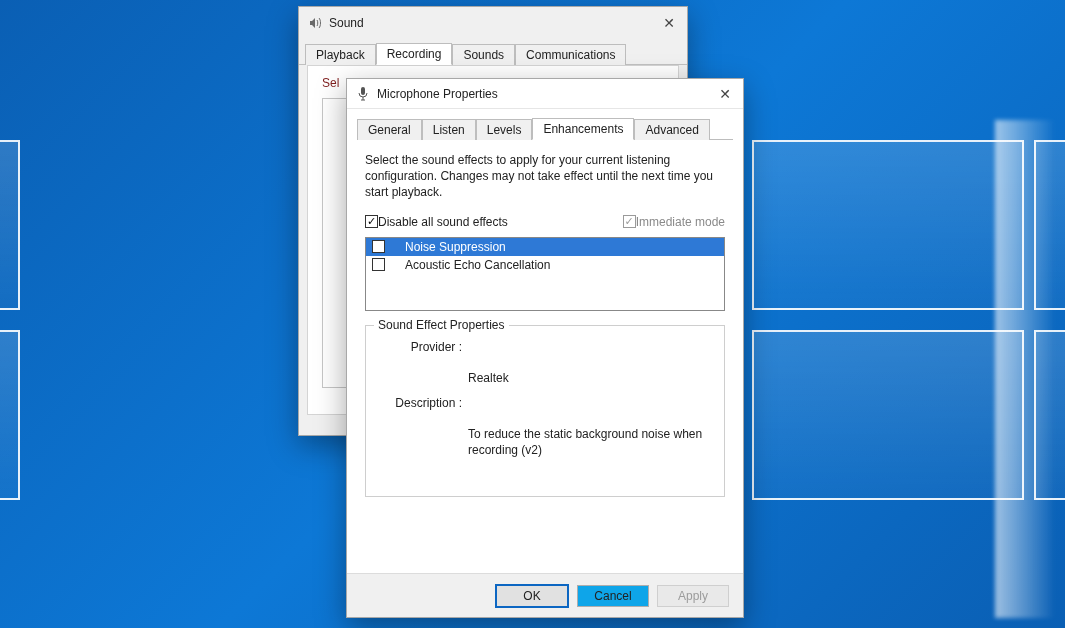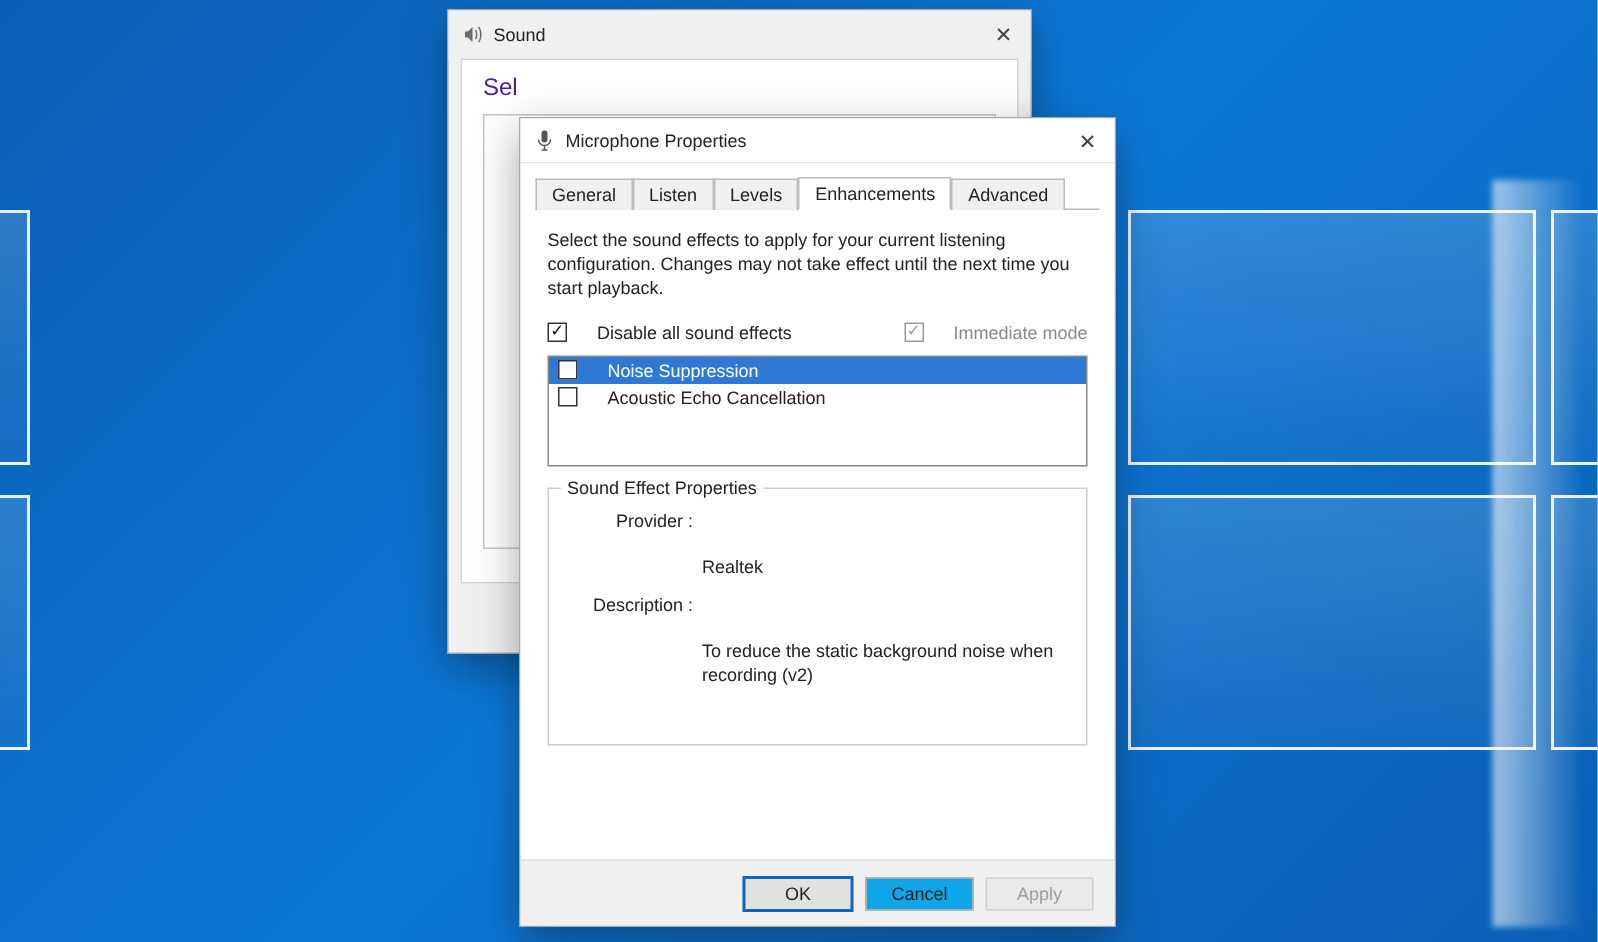--- a/index.html
+++ b/index.html
@@ -78,21 +78,21 @@
   }
   .back .body .listframe {
     border:1px solid #c6c6c6; height: 290px; background:#fff; margin-top:8px;
   }
   .front .body {
     padding: 12px 18px 8px 18px; font-size:12px; color:#222; background:#fff;
     height: calc(100% - 30px - 34px - 44px);
   }
   .front .tabstrip-wrap + .body { }
   .desc { line-height: 1.35; margin-bottom:14px; }
-  .row { display:flex; align-items:center; gap:20px; }
+  .row { display:flex; align-items:center; gap:0; }
   .chk {
     width:13px; height:13px; border:1px solid #333; display:inline-flex;
     align-items:center; justify-content:center; font-size:10px; background:#fff;
   }
   .chk.checked::after { content:"✓"; font-size:11px; line-height:1; color:#000; }
   .chk.gray { border-color:#9a9a9a; color:#9a9a9a; }
   .chk.gray.checked::after { color:#9a9a9a; }
   .opts-row { display:flex; justify-content:space-between; margin-bottom:8px; }
   .opts-row .lbl { font-size:12px; }
   .opts-row .lbl.gray { color:#8a8a8a; }
@@ -123,21 +123,21 @@
     display:flex; align-items:center; justify-content:flex-end; gap:8px;
     padding: 0 14px; border-top:1px solid #dcdcdc; background:#f0f0f0;
   }
   .btn {
     min-width:72px; height:22px; font-size:12px; background:#0ea5e9;
     border:1px solid #adadad; display:flex; align-items:center; justify-content:center;
     color:#222;
   }
   .btn.primary { border:2px solid #0c66c2; background:#e1e1e1; min-width:74px; height:24px; }
   .btn.disabled { color:#9c9c9c; border-color:#cfcfcf; background:#e9e9e9; }
-  .truncated { color:#4c1d95; font-size:16px;margin-top:24px; }
+  .truncated { color:#7f1d1d; font-size:12px;margin-top:24px; }
 </style>
 </head>
 <body>
 
 <div class="win-bg">
   <div class="rpane rp1"></div>
   <div class="rpane rp2"></div>
   <div class="rpane rp3"></div>
   <div class="rpane rp4"></div>
   <div class="rpane rp5"></div>
@@ -151,20 +151,26 @@
       <svg viewBox="0 0 16 16">
           <path fill="#6a6a6a" d="M3 6h2l3-3v10l-3-3H3z"></path>
           <path fill="none" stroke="#6a6a6a" stroke-width="1" d="M10 5c1 1 1 5 0 6M12 3c2 2 2 8 0 10"></path>
         </svg>
     </span>
     <span class="title">Sound</span>
     <div class="close">
       <span>✕</span>
     </div>
   </div>
+  <div class="tabstrip">
+    <div class="tab"><span>Playback</span></div>
+    <div class="tab active"><span>Recording</span></div>
+    <div class="tab"><span>Sounds</span></div>
+    <div class="tab"><span>Communications</span></div>
+  </div>
   <div class="body">
     <span class="truncated">Sel</span>
     <div class="listframe"></div>
   </div>
 </div>
 
 <div class="dialog front">
   <div class="titlebar">
     <span class="icon-mic">
       <svg viewBox="0 0 16 16">

